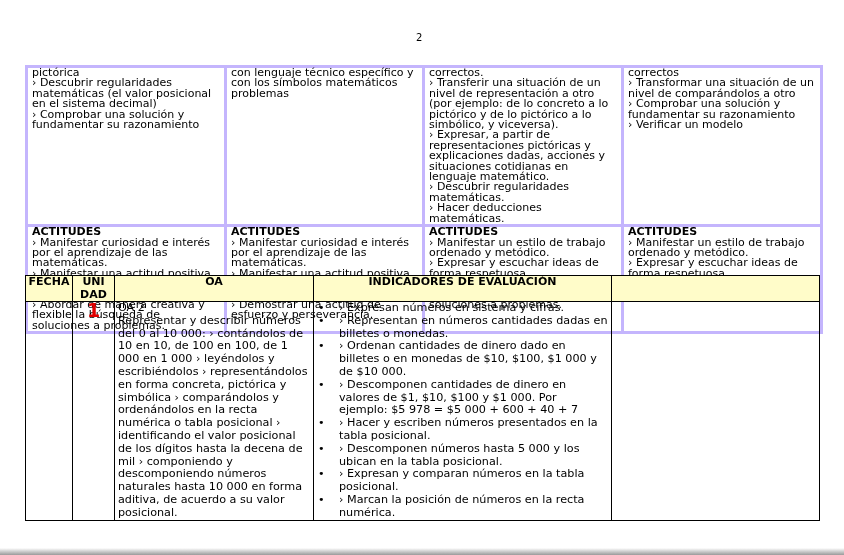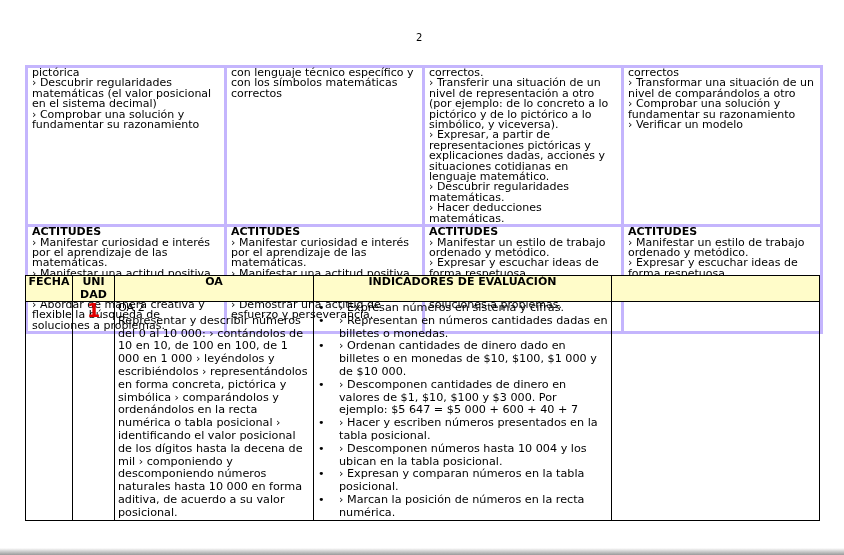--- a/index.html
+++ b/index.html
@@ -47,21 +47,21 @@
     <col style="width:199px">
       <col style="width:198px">
       <col style="width:199px">
       <col style="width:199px">
   </colgroup>
   <tbody>
       <tr class="row-top">
     <td>pictórica
 › Descubrir regularidades matemáticas (el valor posicional en el sistema decimal)
 › Comprobar una solución y fundamentar su razonamiento</td>
-    <td>con lenguaje técnico específico y con los símbolos matemáticas correctos</td>
+    <td>con lenguaje técnico específico y con los símbolos matemáticos problemas</td>
     <td>correctos.
 › Transferir una situación de un nivel de representación a otro (por ejemplo: de lo concreto a lo pictórico y de lo pictórico a lo simbólico, y viceversa).
 › Expresar, a partir de representaciones pictóricas y explicaciones dadas, acciones y situaciones cotidianas en lenguaje matemático.
 › Descubrir regularidades matemáticas.
 › Hacer deducciones matemáticas.</td>
     <td>correctos
 › Transformar una situación de un nivel de comparándolos a otro
 › Comprobar una solución y fundamentar su razonamiento
 › Verificar un modelo</td>
   </tr>
@@ -105,23 +105,23 @@
         </td>
     <td>
       <span class="oa-title">OA 2</span>
       <span>Representar y describir números del 0 al 10 000: › contándolos de 10 en 10, de 100 en 100, de 1 000 en 1 000 › leyéndolos y escribiéndolos › representándolos en forma concreta, pictórica y simbólica › comparándolos y ordenándolos en la recta numérica o tabla posicional › identificando el valor posicional de los dígitos hasta la decena de mil › componiendo y descomponiendo números naturales hasta 10 000 en forma aditiva, de acuerdo a su valor posicional.</span>
     </td>
     <td>
       <ul class="ind">
         <li><span class="bullet">•</span><span>› Expresan números en sistema y cifras.</span></li>
         <li><span class="bullet">•</span><span>› Representan en números cantidades dadas en billetes o monedas.</span></li>
         <li><span class="bullet">•</span><span>› Ordenan cantidades de dinero dado en billetes o en monedas de $10, $100, $1 000 y de $10 000.</span></li>
-        <li><span class="bullet">•</span><span>› Descomponen cantidades de dinero en valores de $1, $10, $100 y $3 000. Por ejemplo: $5 647 = $5 000 + 600 + 40 + 7</span></li>
+        <li><span class="bullet">•</span><span>› Descomponen cantidades de dinero en valores de $1, $10, $100 y $1 000. Por ejemplo: $5 978 = $5 000 + 600 + 40 + 7</span></li>
         <li><span class="bullet">•</span><span>› Hacer y escriben números presentados en la tabla posicional.</span></li>
-        <li><span class="bullet">•</span><span>› Descomponen números hasta 10 004 y los ubican en la tabla posicional.</span></li>
+        <li><span class="bullet">•</span><span>› Descomponen números hasta 5 000 y los ubican en la tabla posicional.</span></li>
         <li><span class="bullet">•</span><span>› Expresan y comparan números en la tabla posicional.</span></li>
         <li><span class="bullet">•</span><span>› Marcan la posición de números en la recta numérica.</span></li>
       </ul>
     </td>
     <td></td>
   </tr>
 </tbody>
   </table>
 
 <div class="bottom-bar"></div>

